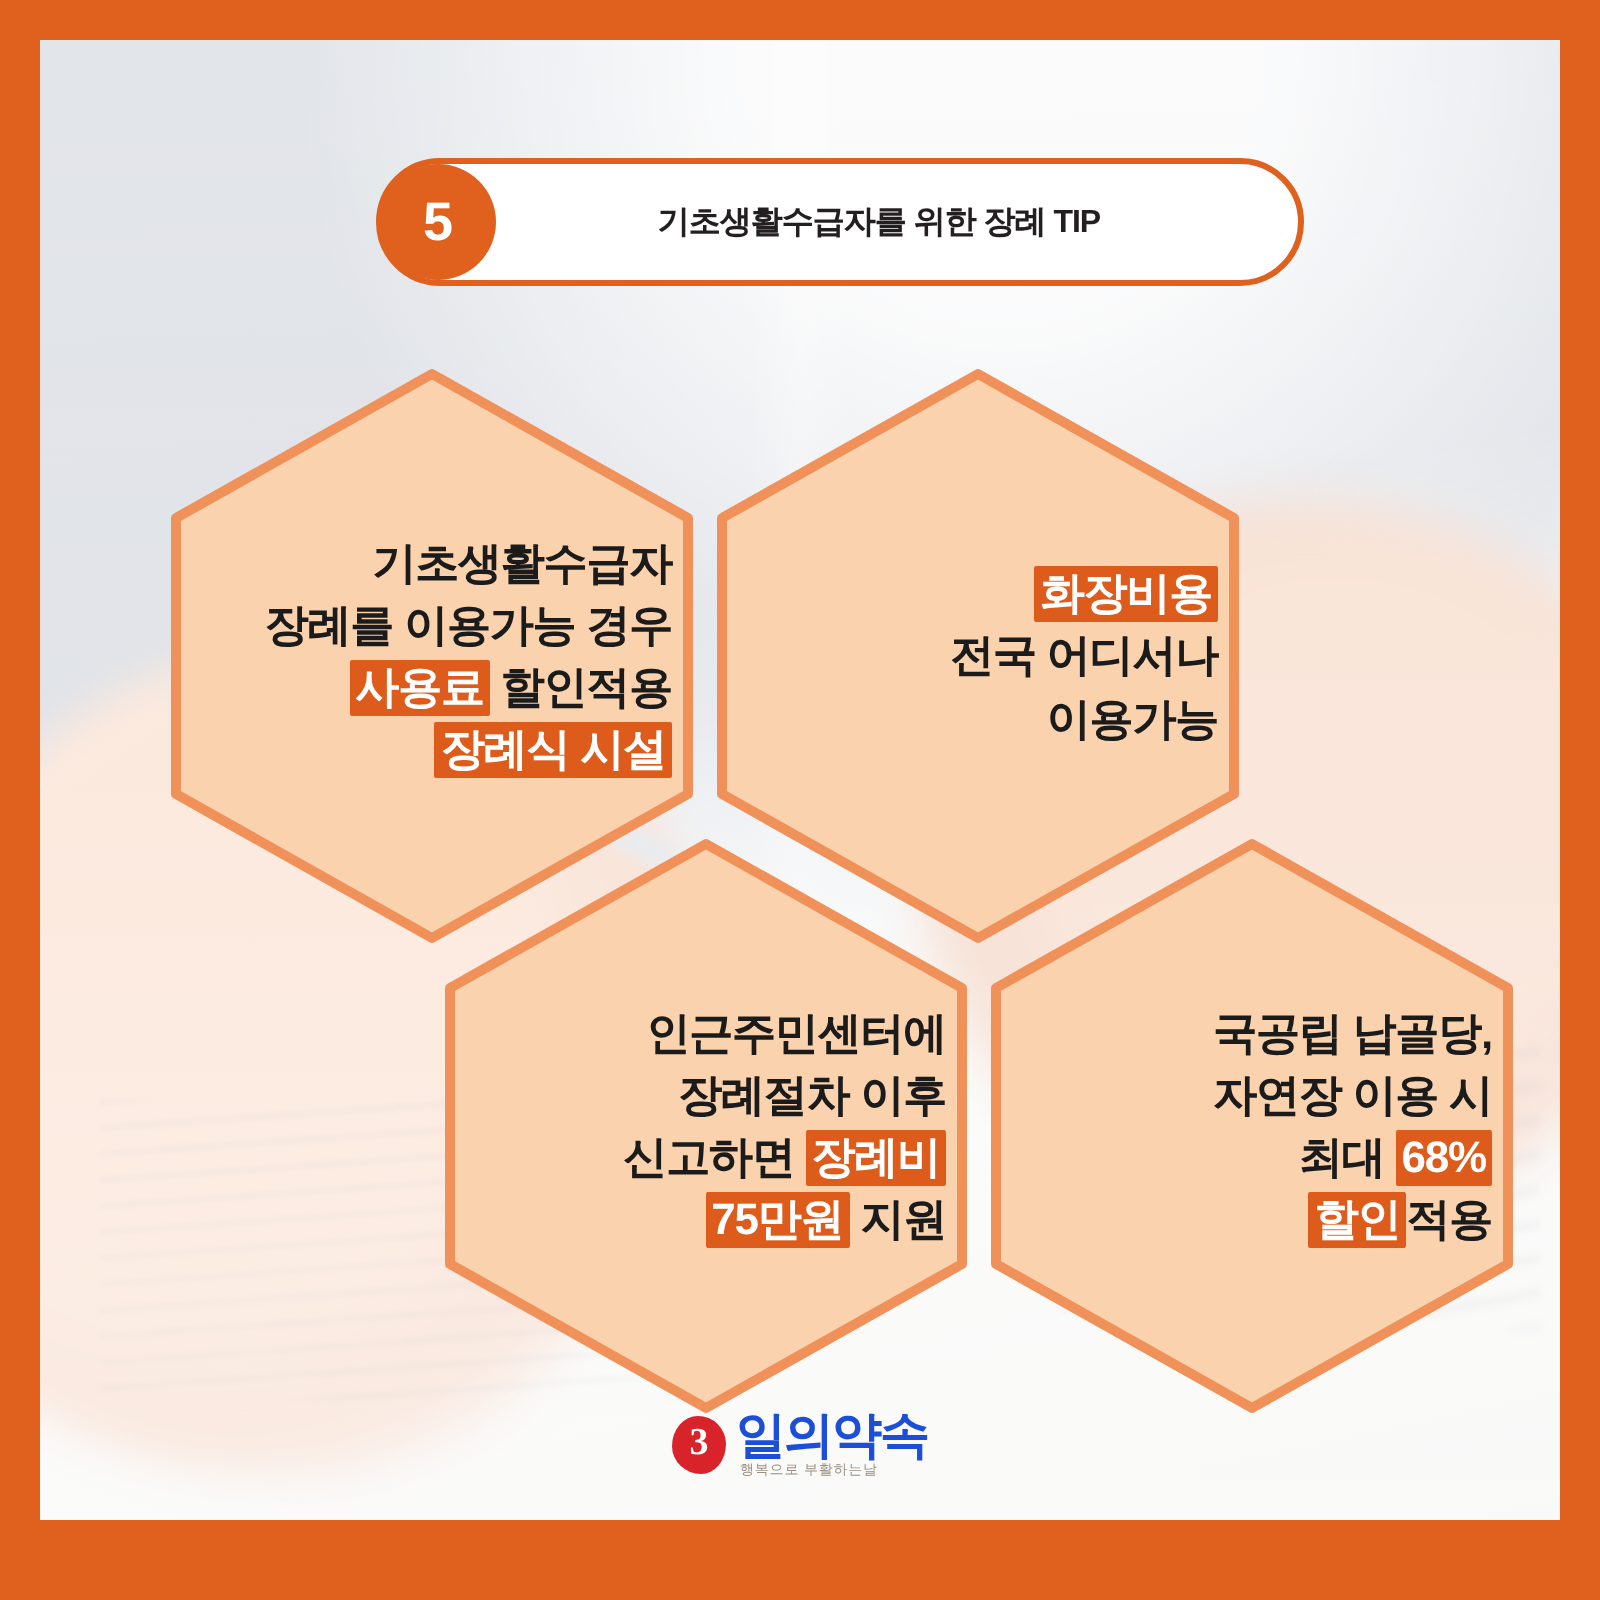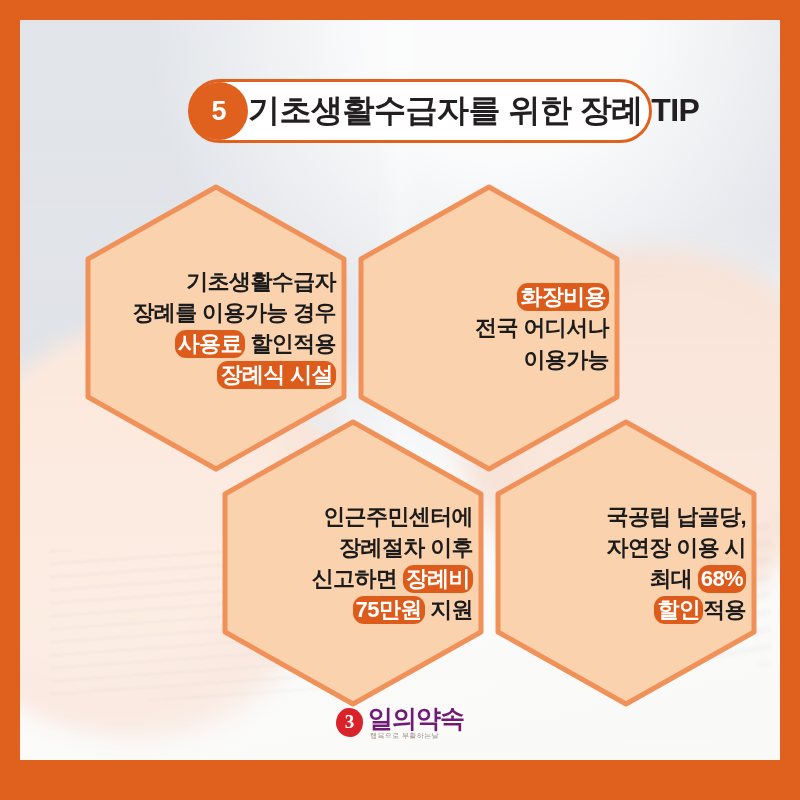--- a/index.html
+++ b/index.html
@@ -155,21 +155,21 @@
     font-size: 27px;
     font-weight: bold;
     display: flex;
     align-items: center;
     justify-content: center;
     flex: 0 0 auto;
   }
   .title-text {
     flex: 1;
     text-align: center;
-    font-size: 32px;
+    font-size: 16px;
     font-weight: bold;
     color: #231f20;
     letter-spacing: -0.5px;
     padding-right: 18px;
     white-space: nowrap;
   }
 
   
   .hex {
     position: absolute;
@@ -193,21 +193,21 @@
     font-weight: bold;
     color: #1b1b1b;
     letter-spacing: -0.6px;
     width: 240px;
   }
   .hex-line { display: block; white-space: nowrap; }
   .hl {
     background: #DE5C1B;
     color: #ffffff;
     padding: 1px 3px 2px 3px;
-    border-radius: 11px;
+    border-radius: 1px;
     box-decoration-break: clone;
     -webkit-box-decoration-break: clone;
   }
 
   
   #hex-1 { left: 60px;  top: 163px; }
   #hex-2 { left: 333px; top: 163px; }
   #hex-3 { left: 197px; top: 398px; }
   #hex-4 { left: 470px; top: 398px; }
 
@@ -238,21 +238,21 @@
   }
   .logo-wordmark {
     display: flex;
     flex-direction: column;
     align-items: flex-start;
     line-height: 1;
   }
   .logo-main {
     font-size: 25px;
     font-weight: bold;
-    color: #701a75;
+    color: #1d4ed8;
     letter-spacing: -1px;
     font-family: "Liberation Serif", serif;
   }
   .logo-sub {
     font-size: 7px;
     color: #9b8f84;
     letter-spacing: .4px;
     margin-top: 1px;
     margin-left: 2px;
   }

